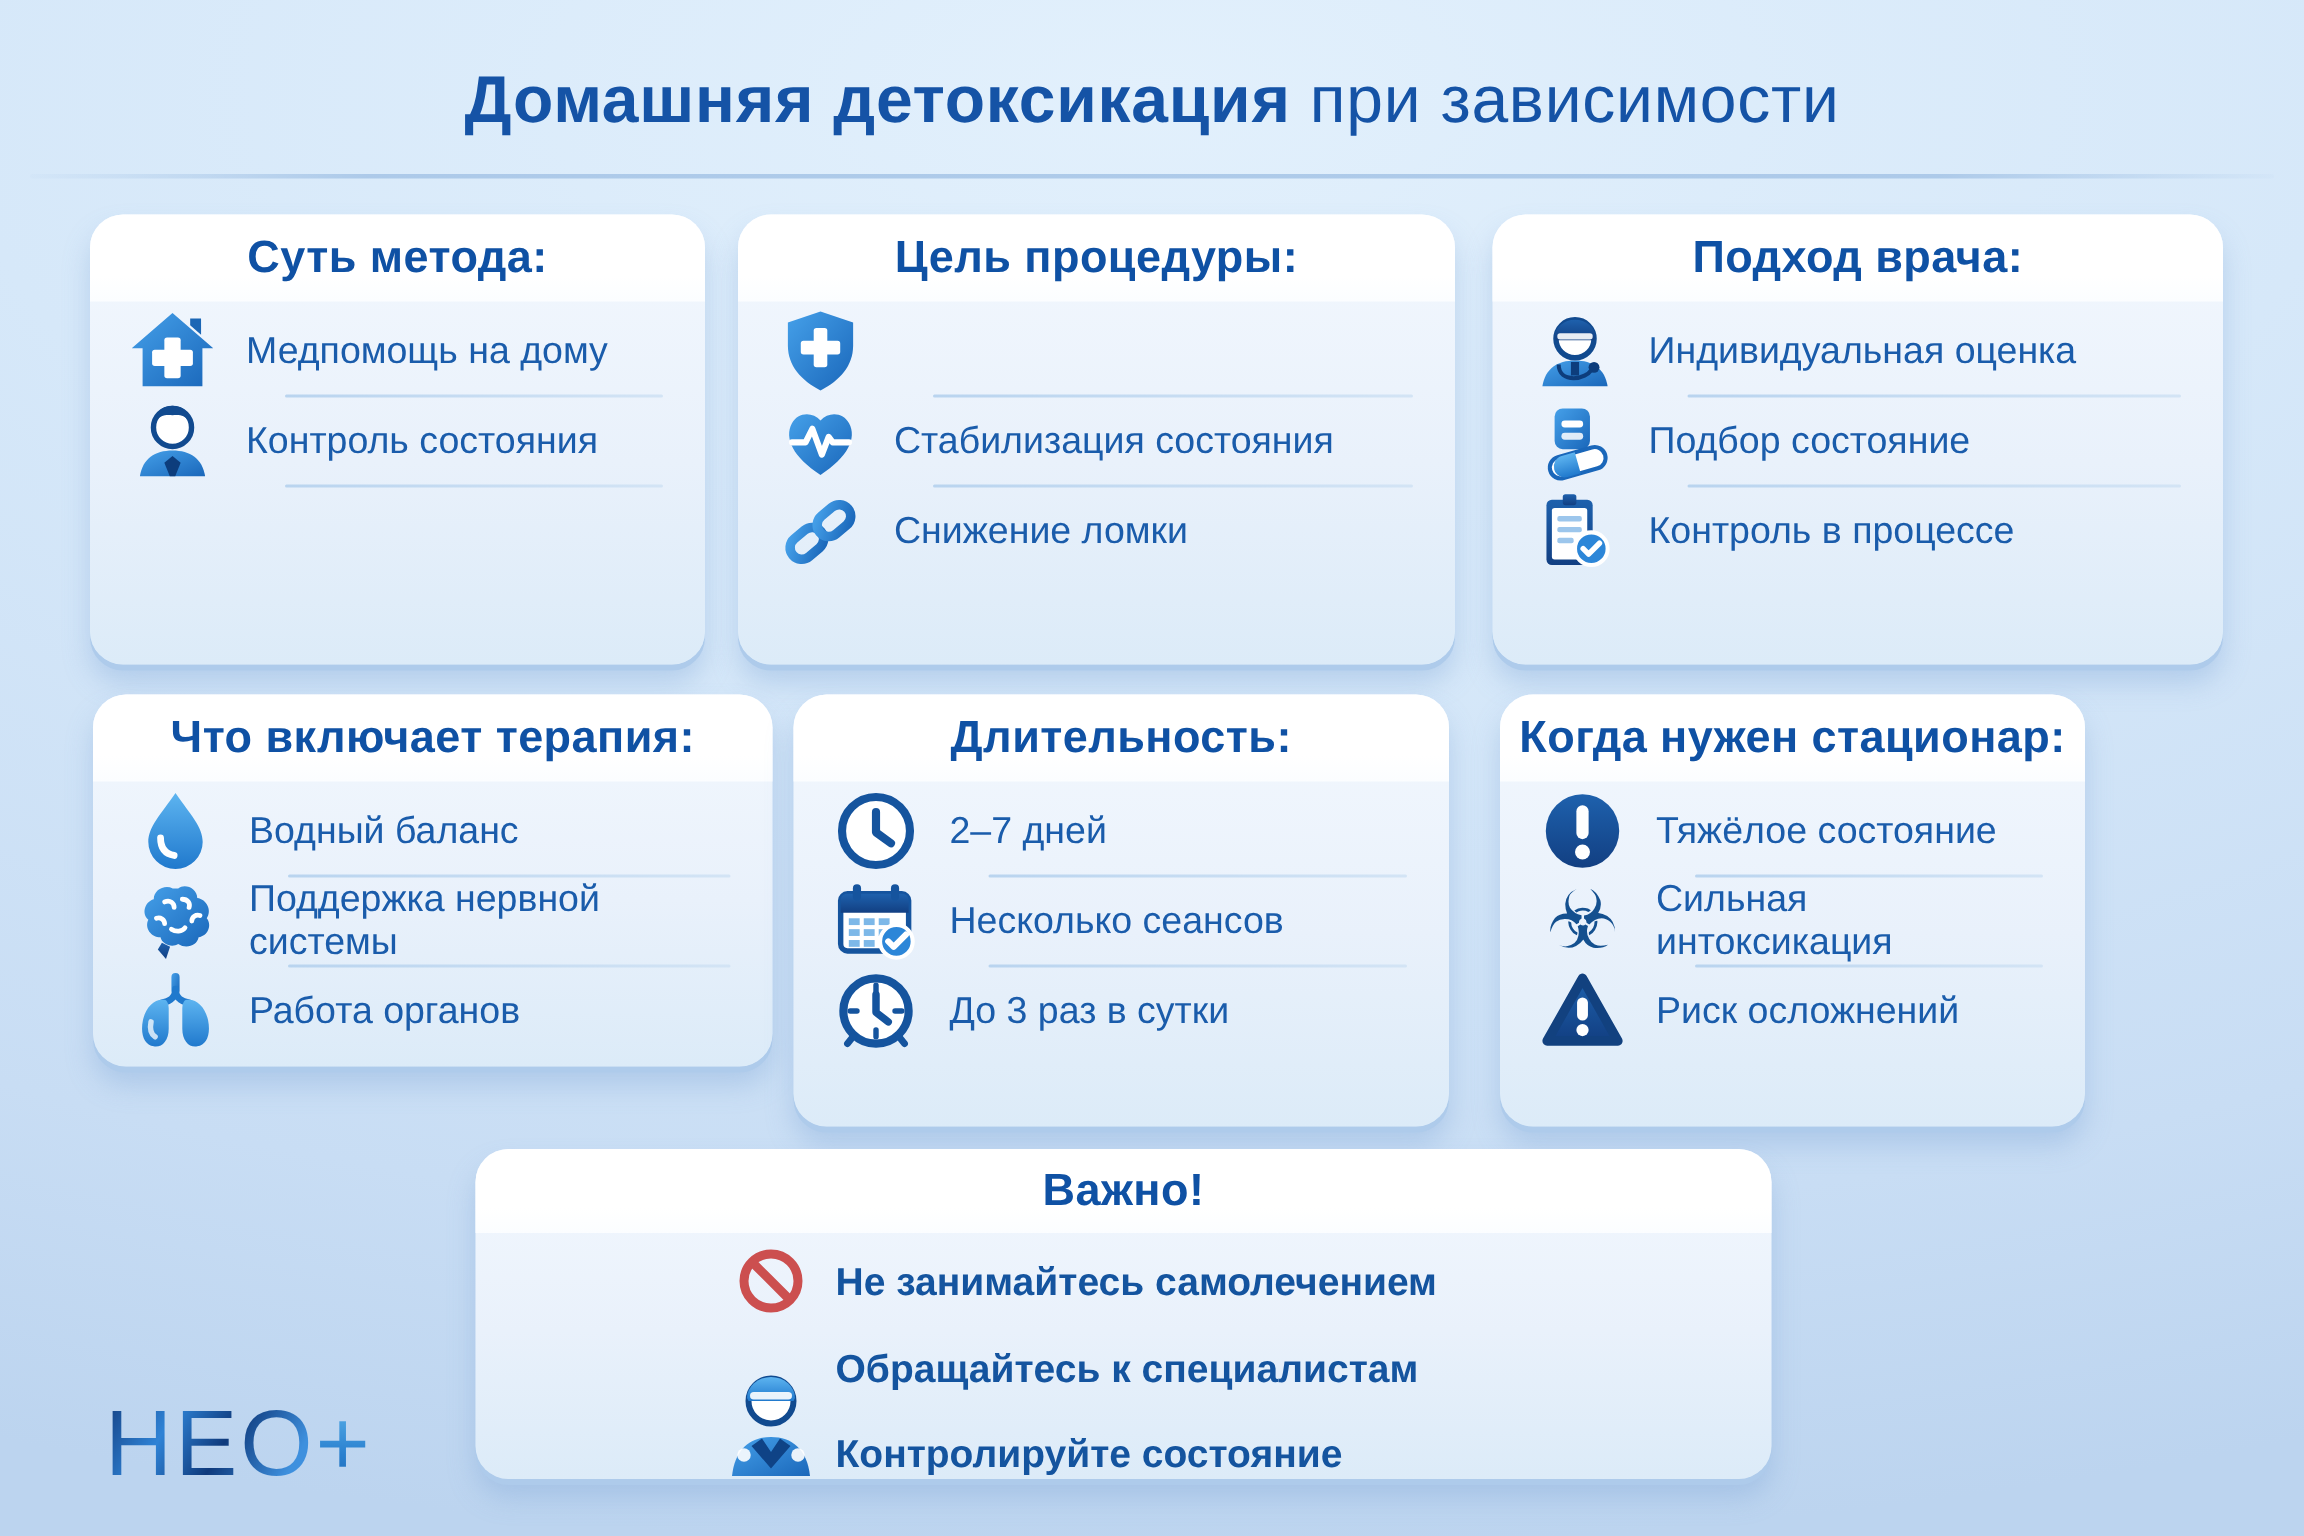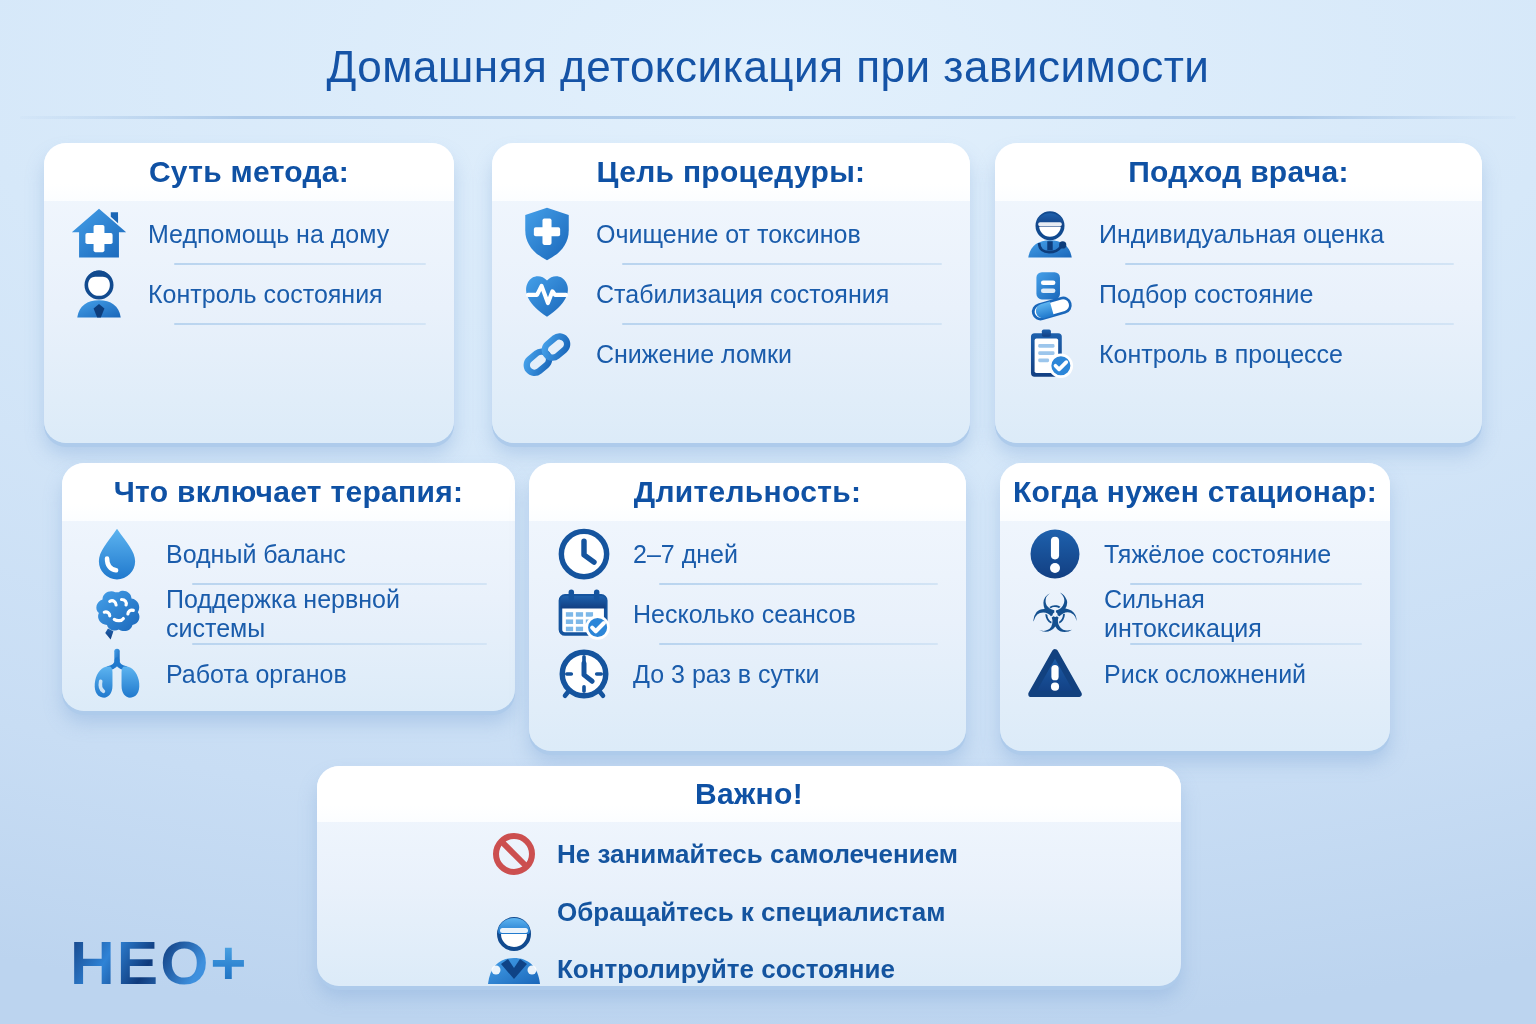--- a/index.html
+++ b/index.html
@@ -6,21 +6,21 @@
   .stage{
     position:relative;width:1536px;height:1024px;overflow:hidden;margin:0 auto;
     background:radial-gradient(130% 95% at 50% 6%, #e2f0fc 0%, #d6e8f9 40%, #c8ddf4 78%, #bcd4ef 100%);
     font-family:"Liberation Sans", sans-serif;
   }
   
   .page-title{
     position:absolute;top:42px;left:0;right:0;text-align:center;
     font-size:44px;color:#1553a6;letter-spacing:.5px;
   }
-  .page-title .tb{font-weight:normal;}
+  .page-title .tb{font-weight:bold;}
   .title-rule{
     position:absolute;top:116px;left:20px;right:20px;height:3px;border-radius:2px;
     background:linear-gradient(90deg,rgba(185,210,238,.1),rgba(165,196,230,.85) 15%,rgba(165,196,230,.85) 85%,rgba(185,210,238,.1));
   }
   
   .card{
     position:absolute;border-radius:22px;
     background:linear-gradient(180deg,#f3f8fe 0%,#e9f1fb 55%,#dcebf8 100%);
     box-shadow:0 4px 0 #aecbeb, 0 12px 18px rgba(120,160,212,.35);
   }
@@ -45,21 +45,21 @@
   .imp-grid{
     display:grid;grid-template-columns:64px auto;grid-template-rows:48px 46px 46px;
     column-gap:22px;row-gap:2px;margin:8px 0 0 165px;gap:11px;
   }
   .imp-ic{display:flex;align-items:center;justify-content:center;}
   .imp-ic svg{width:48px;height:48px;}
   .imp-ic-tall{grid-row:2/4;display:flex;align-items:center;justify-content:center;}
   .imp-ic-tall svg{width:66px;height:92px;}
   .imp-lbl{display:flex;align-items:center;font-size:26px;color:#14549f;font-weight:bold;}
   
-  .logo{position:absolute;left:70px;bottom:30px;font-size:62px;font-weight:bold;letter-spacing:2px;line-height:1;}
+  .logo{position:absolute;left:70px;bottom:30px;font-size:62px;font-weight:normal;letter-spacing:2px;line-height:1;}
   .logo .neo{
     background:linear-gradient(120deg,#123b7c 0%,#2f83d6 30%,#0f3a7c 55%,#3e90de 85%);
     -webkit-background-clip:text;background-clip:text;color:transparent;
   }
   .logo .plus{
     background:linear-gradient(180deg,#65bdf0 0%,#2a80cf 60%,#1763ae 100%);
     -webkit-background-clip:text;background-clip:text;color:transparent;
   }
 </style>
 </head>
@@ -82,21 +82,21 @@
   </defs>
 </svg>
 
 <div class="stage">
 
   <div class="page-title">
     <span class="tb">Домашняя детоксикация</span><span> при зависимости</span>
   </div>
   <div class="title-rule"></div>
 
-  <div class="card" style="left:44px;top:143px;width:410px;height:300px">
+  <div class="card" style="left:60px;top:143px;width:410px;height:300px">
     <div class="card-header">Суть метода:</div>
     <div class="card-body" style="height:242px">
       <div class="item">
         <span class="ic">
           <svg viewBox="0 0 64 64">
               <path fill="#1b66b5" d="M45 8h8v12l-8-7z"></path>
               <path fill="url(#gb)" d="M32 4 62 30h-8v28H10V30H2Z"></path>
               <rect x="26" y="22" width="12" height="30" rx="2" fill="#fff"></rect>
               <rect x="17" y="31" width="30" height="12" rx="2" fill="#fff"></rect>
             </svg>
@@ -123,21 +123,20 @@
     <div class="card-header">Цель процедуры:</div>
     <div class="card-body" style="height:242px">
       <div class="item">
         <span class="ic">
           <svg viewBox="0 0 64 64">
               <path fill="url(#gb)" d="M32 3 56 11v17c0 15-10 26-24 33C18 54 8 43 8 28V11Z"></path>
               <rect x="27" y="15" width="10" height="29" rx="2" fill="#fff"></rect>
               <rect x="17.5" y="24.5" width="29" height="10" rx="2" fill="#fff"></rect>
             </svg>
         </span>
-        <span class="lbl">Очищение от токсинов</span>
       </div>
       <div class="divider"></div>
       <div class="item">
         <span class="ic">
           <svg viewBox="0 0 64 64">
               <path fill="url(#gb)" d="M32 57C12 44 5 30 11 19c4-8 15-9 21-2 6-7 17-6 21 2 6 11-1 25-21 38z"></path>
               <path fill="none" stroke="#fff" stroke-width="4.5" stroke-linecap="round" stroke-linejoin="round" d="M11 33h10l5-10 7 19 5-13 3 4h12"></path>
             </svg>
         </span>
         <span class="lbl">Стабилизация состояния</span>

